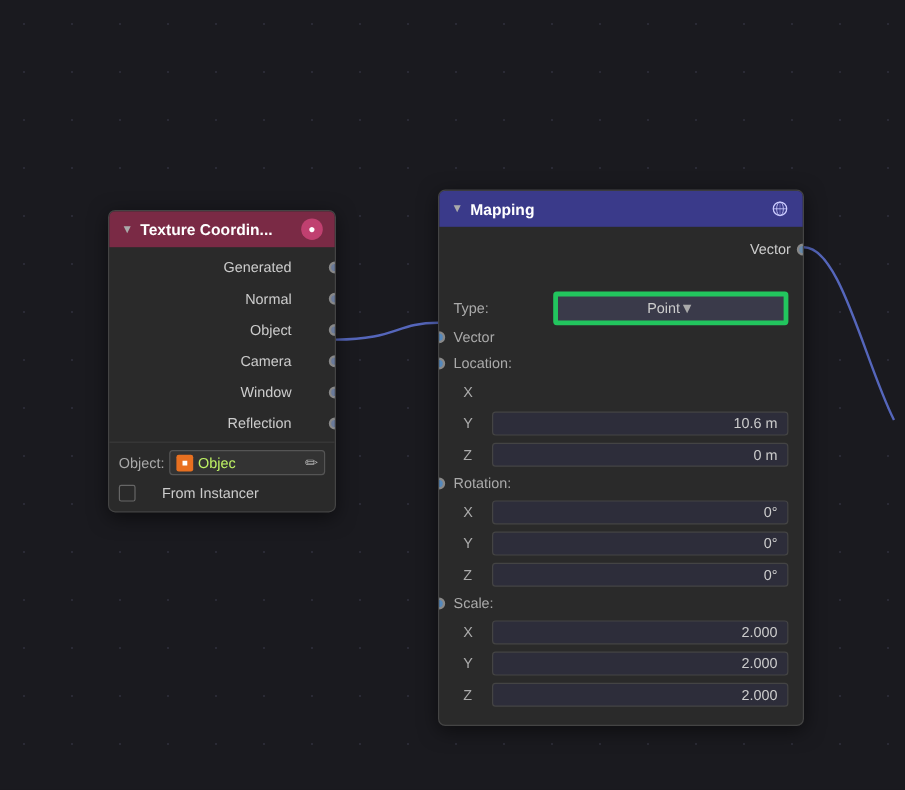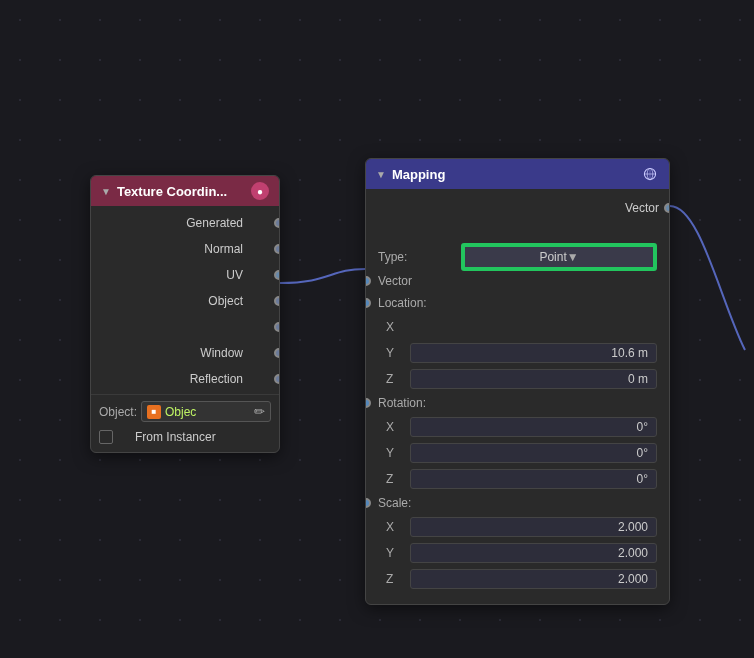--- a/index.html
+++ b/index.html
@@ -315,28 +315,25 @@
   <div class="node-body">
     <div class="node-row">
       <span class="row-label">Generated</span>
       <div class="socket"></div>
     </div>
     <div class="node-row">
       <span class="row-label">Normal</span>
       <div class="socket"></div>
     </div>
     <div class="node-row">
-      <span class="row-label">UV</span>
-      <div class="socket" style="background:#6688aa;"></div>
-    </div>
-    <div class="node-row">
       <span class="row-label">Object</span>
       <div class="socket"></div>
     </div>
     <div class="node-row">
+      <span class="row-label">Camera</span>
       <div class="socket"></div>
     </div>
     <div class="node-row">
       <span class="row-label">Window</span>
       <div class="socket"></div>
     </div>
     <div class="node-row">
       <span class="row-label">Reflection</span>
       <div class="socket"></div>
     </div>

